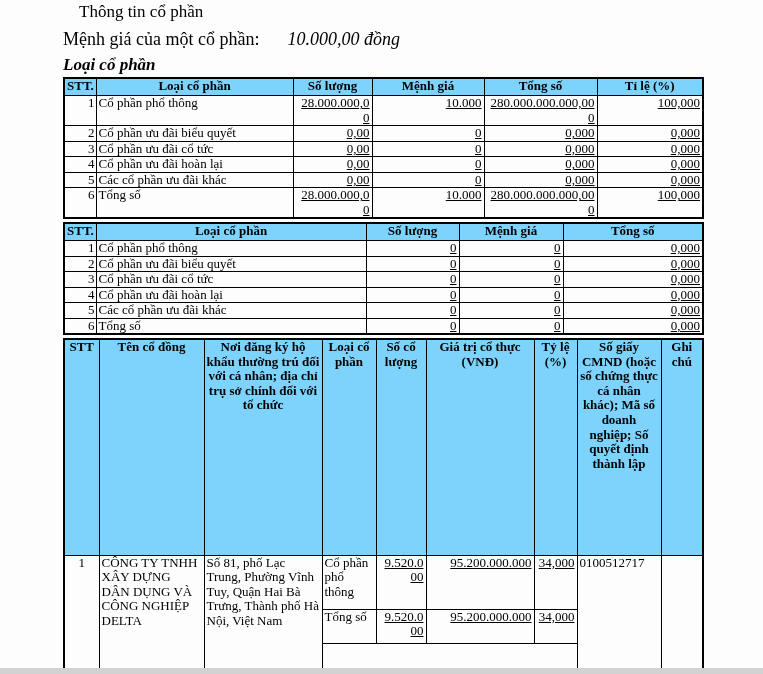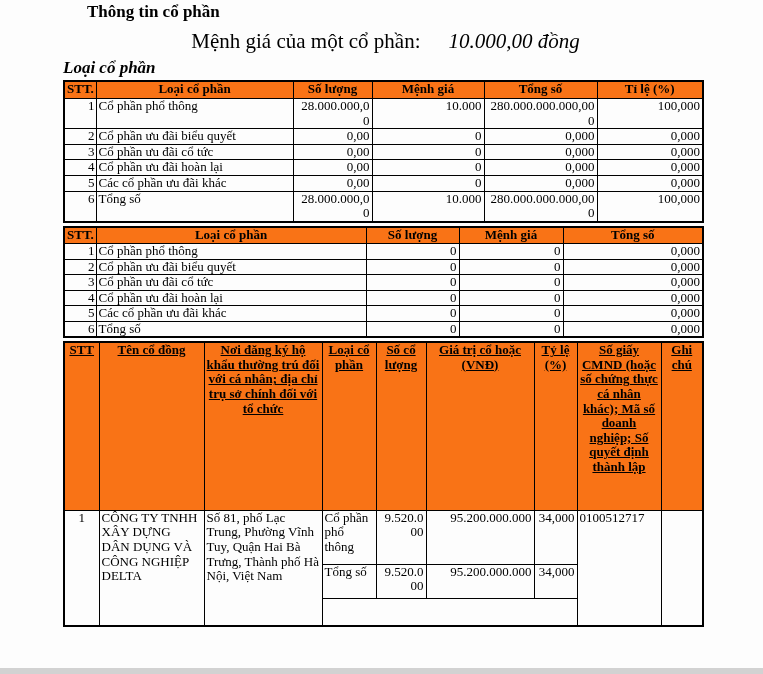--- a/index.html
+++ b/index.html
@@ -2,32 +2,32 @@
 <html><head>
 <meta charset="utf-8">
 <style>
   html,body{margin:0;padding:0;}
   body{
     width:763px;height:674px;position:relative;overflow:hidden;
     background:#fdfdfd;color:#000;
     font-family:"Liberation Serif","DejaVu Serif",serif;
   }
   .page{position:absolute;left:63px;top:0;width:645px;}
-  .doc-title{font-weight:bold;font-size:17px;margin:3px 0 0 24px;line-height:1.05;}
-  .par-line{font-size:21px;margin-top:9px;line-height:1.05;text-align:center;}
+  .doc-title{font-weight:normal;font-size:17px;margin:3px 0 0 16px;line-height:1.05;}
+  .par-line{font-size:18px;margin-top:9px;line-height:1.05;}
   .par-value{font-style:italic;margin-left:28px;}
   .section-heading{font-weight:bold;font-size:17px;margin-top:7px;line-height:1.05;}
   .italic-h{font-style:italic;}
 
   table{border-collapse:collapse;table-layout:fixed;width:639px;margin-top:3px;
         border:2px solid #000;}
   th,td{border:1px solid #000;padding:0 2px;vertical-align:top;
         font-size:13px;line-height:1.12;overflow:hidden;}
-  th{background:#f97316;font-weight:bold;text-align:center;}
-  td.num{text-align:right;word-break:break-all;}
+  th{background:#7dd3fc;font-weight:bold;text-align:center;}
+  td.num{text-align:right;word-break:break-all;text-decoration:underline;}
   td.stt{text-align:right;padding-right:1px;}
   td.ctr{text-align:center;}
 
   
   .t1 col:nth-child(1){width:32px;} .t1 col:nth-child(2){width:197px;}
   .t1 col:nth-child(3){width:79px;} .t1 col:nth-child(4){width:112px;}
   .t1 col:nth-child(5){width:113px;}.t1 col:nth-child(6){width:106px;}
   .t1 thead tr{height:18px;} .t1 tbody tr{height:14px;}
 
   
@@ -35,21 +35,21 @@
   .t2 col:nth-child(3){width:93px;} .t2 col:nth-child(4){width:104px;}
   .t2 col:nth-child(5){width:140px;}
   .t2 thead tr{height:17px;} .t2 tbody tr{height:15px;}
 
   
   .t3 col:nth-child(1){width:35px;} .t3 col:nth-child(2){width:105px;}
   .t3 col:nth-child(3){width:118px;}.t3 col:nth-child(4){width:54px;}
   .t3 col:nth-child(5){width:50px;} .t3 col:nth-child(6){width:108px;}
   .t3 col:nth-child(7){width:43px;} .t3 col:nth-child(8){width:84px;}
   .t3 col:nth-child(9){width:42px;}
-  .t3 thead tr{height:168px;text-decoration:underline;}
+  .t3 thead tr{height:216px;}
   .t3 tr.sub1{height:54px;} .t3 tr.sub2{height:34px;} .t3 tr.sub3{height:28px;}
 
   .bottom-strip{position:absolute;left:0;bottom:0;width:763px;height:6px;
                 background:#d2d2d2;}
 </style>
 </head>
 <body>
 
 <div class="page">
 
@@ -209,21 +209,21 @@
         <col>
         <col>
       </colgroup>
     <thead>
       <tr>
         <th>STT</th>
         <th>Tên cổ đồng</th>
         <th>Nơi đăng ký hộ khẩu thường trú đối với cá nhân; địa chỉ trụ sở chính đối với tổ chức</th>
         <th>Loại cổ phần</th>
         <th>Số cổ lượng</th>
-        <th>Giá trị cổ hoặc (VNĐ)</th>
+        <th>Giá trị cổ thực (VNĐ)</th>
         <th>Tỷ lệ (%)</th>
         <th>Số giấy CMND (hoặc số chứng thực cá nhân khác); Mã số doanh nghiệp; Số quyết định thành lập</th>
         <th>Ghi chú</th>
       </tr>
     </thead>
     <tbody>
       <tr class="sub1">
         <td class="ctr" rowspan="3">1</td>
         <td rowspan="3">CÔNG TY TNHH XÂY DỰNG DÂN DỤNG VÀ CÔNG NGHIỆP DELTA</td>
         <td rowspan="3">Số 81, phố Lạc Trung, Phường Vĩnh Tuy, Quận Hai Bà Trưng, Thành phố Hà Nội, Việt Nam</td>

